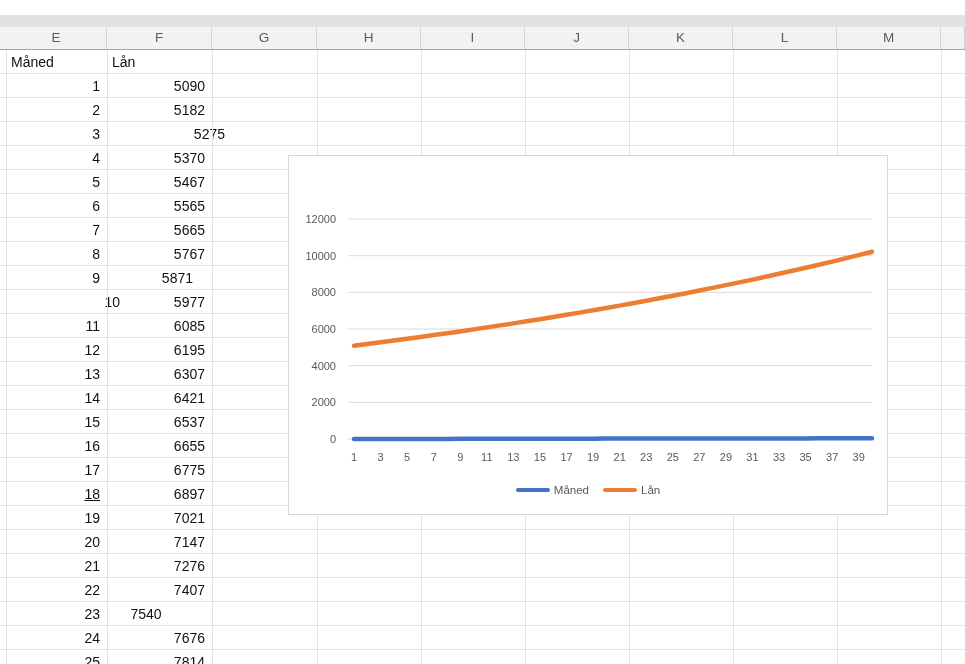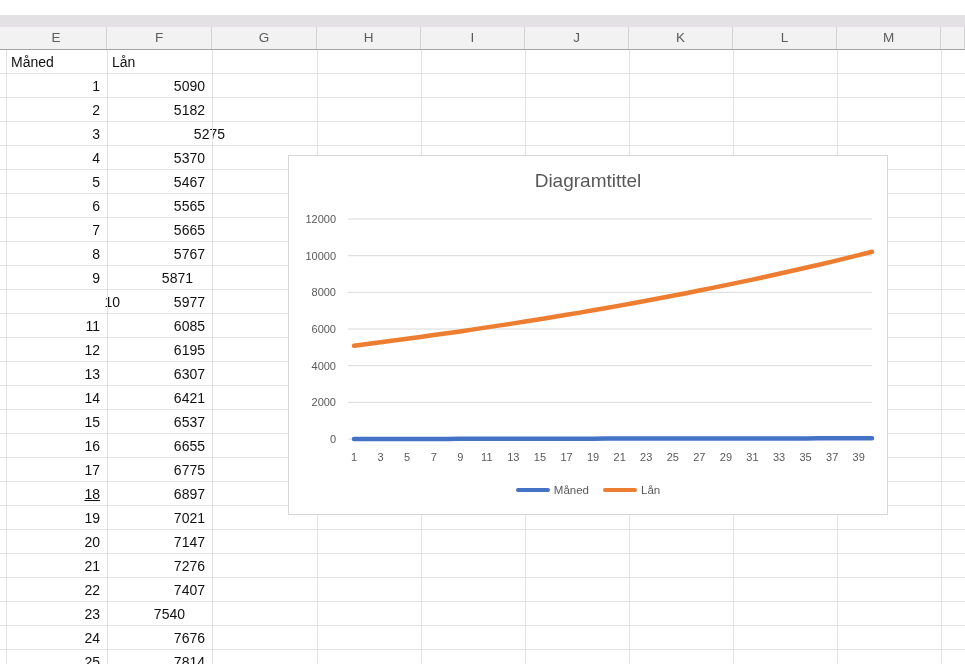--- a/index.html
+++ b/index.html
@@ -104,39 +104,38 @@
     <div class="cell num" style="top: 432px; left: 107px; width: 104px;">6897</div>
     <div class="cell num" style="top: 456px; left: 6px; width: 100px;">19</div>
     <div class="cell num" style="top: 456px; left: 107px; width: 104px;">7021</div>
     <div class="cell num" style="top: 480px; left: 6px; width: 100px;">20</div>
     <div class="cell num" style="top: 480px; left: 107px; width: 104px;">7147</div>
     <div class="cell num" style="top: 504px; left: 6px; width: 100px;">21</div>
     <div class="cell num" style="top: 504px; left: 107px; width: 104px;">7276</div>
     <div class="cell num" style="top: 528px; left: 6px; width: 100px;">22</div>
     <div class="cell num" style="top: 528px; left: 107px; width: 104px;">7407</div>
     <div class="cell num" style="top: 552px; left: 6px; width: 100px;">23</div>
-    <div class="cell num" style="top: 552px; left: 107px; width: 84px;">7540</div>
+    <div class="cell num" style="top: 552px; left: 107px; width: 84px; text-align: center;">7540</div>
     <div class="cell num" style="top: 576px; left: 6px; width: 100px;">24</div>
     <div class="cell num" style="top: 576px; left: 107px; width: 104px;">7676</div>
     <div class="cell num" style="top: 600px; left: 6px; width: 100px;">25</div>
     <div class="cell num" style="top: 600px; left: 107px; width: 104px;">7814</div>
   </div>
 
 <div class="vline" style="left: 6px;"></div>
 <div class="vline" style="left: 107px;"></div>
 <div class="vline" style="left: 212px;"></div>
 <div class="vline" style="left: 317px;"></div>
 <div class="vline" style="left: 421px;"></div>
 <div class="vline" style="left: 525px;"></div>
 <div class="vline" style="left: 629px;"></div>
 <div class="vline" style="left: 733px;"></div>
 <div class="vline" style="left: 837px;"></div>
 <div class="vline" style="left: 941px;"></div>
 <div class="chart">
-  <div class="chart-title">Diagramtittel</div>
   <svg id="chart-svg" width="600" height="360" viewBox="0 0 600 360">
       <line x1="59" y1="283" x2="583" y2="283" stroke="#d9d9d9" stroke-width="1"></line>
       <text x="47" y="287" text-anchor="end" font-size="11" fill="#595959">0</text>
       <line x1="59" y1="246.33333333333334" x2="583" y2="246.33333333333334" stroke="#d9d9d9" stroke-width="1"></line>
       <text x="47" y="250.33333333333334" text-anchor="end" font-size="11" fill="#595959">2000</text>
       <line x1="59" y1="209.66666666666669" x2="583" y2="209.66666666666669" stroke="#d9d9d9" stroke-width="1"></line>
       <text x="47" y="213.66666666666669" text-anchor="end" font-size="11" fill="#595959">4000</text>
       <line x1="59" y1="173" x2="583" y2="173" stroke="#d9d9d9" stroke-width="1"></line>
       <text x="47" y="177" text-anchor="end" font-size="11" fill="#595959">6000</text>
       <line x1="59" y1="136.33333333333334" x2="583" y2="136.33333333333334" stroke="#d9d9d9" stroke-width="1"></line>

